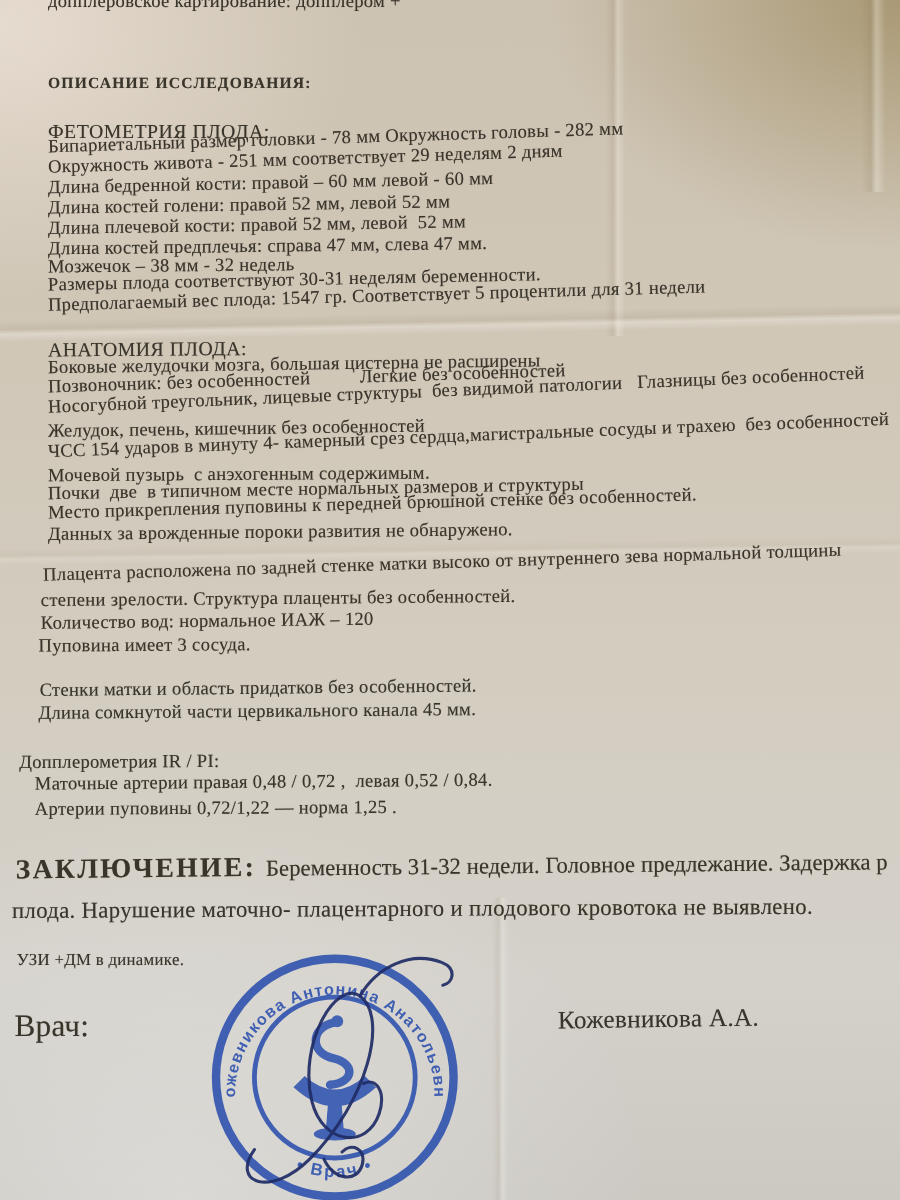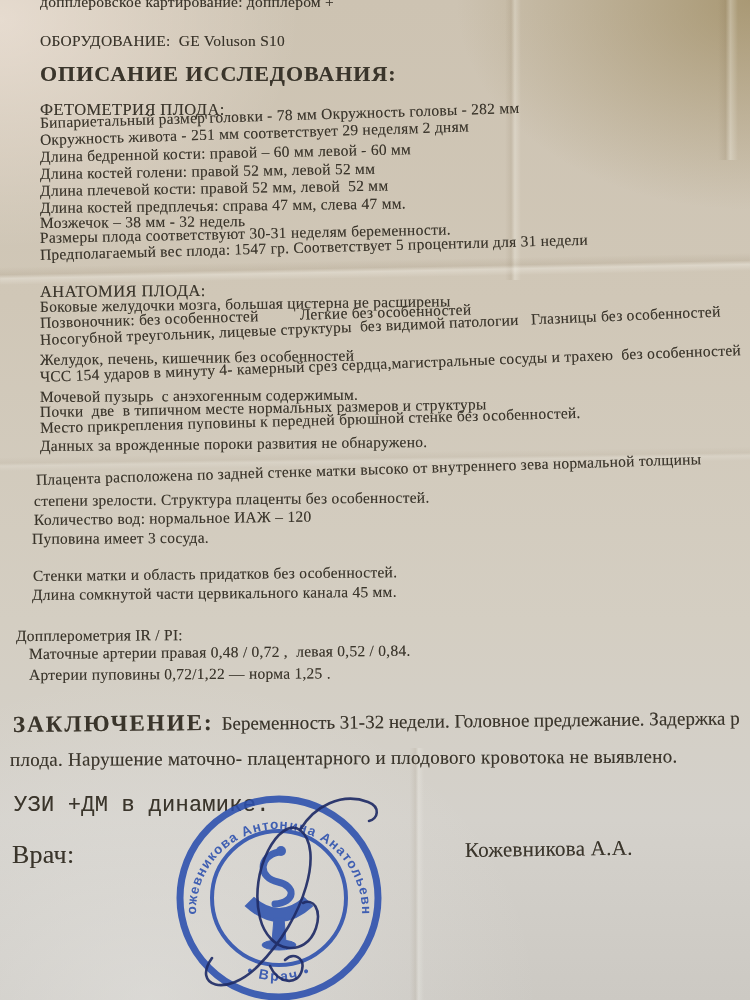--- a/index.html
+++ b/index.html
@@ -11,21 +11,21 @@
       radial-gradient(ellipse 500px 380px at 0% 2%, rgba(255,243,236,.50), rgba(255,243,236,0) 60%),
       radial-gradient(ellipse 600px 500px at 20% 100%, rgba(236,236,234,.45), rgba(236,236,234,0) 65%),
       linear-gradient(180deg,#cdc3b2 0%,#d0c7b7 30%,#d4cec2 62%,#d4d1cb 82%,#ccc9c3 100%);
   }
   .photo{position:absolute;inset:0;}
   .line{
     position:absolute;left:40px;white-space:pre;color:#3a352b;
     font-size:15.5px;letter-spacing:.25px;transform-origin:0 50%;
     text-shadow:0 0 .6px rgba(59,54,44,.45);
   }
-  .h1{font-size:22px;font-weight:bold;letter-spacing:1px;}
+  .h1{font-size:13px;font-weight:bold;letter-spacing:1px;}
   .h2{font-size:16.5px;letter-spacing:.4px;}
   .concl{position:absolute;left:13px;top:712px;white-space:pre;color:#3a352b;
     font-size:19px;transform-origin:0 50%;transform:rotate(-.6deg);
     text-shadow:0 0 .6px rgba(59,54,44,.45);}
   .concl .lbl{font-size:23px;font-weight:600;letter-spacing:2px;margin-right:8px;}
   .crease{position:absolute;pointer-events:none;}
   .cv{background:linear-gradient(90deg,rgba(120,100,70,0) 0%,rgba(120,100,70,.14) 38%,rgba(255,255,248,.30) 62%,rgba(120,100,70,0) 100%);}
   .ch{background:linear-gradient(180deg,rgba(120,100,70,0) 0%,rgba(120,100,70,.12) 42%,rgba(255,255,250,.30) 64%,rgba(120,100,70,0) 100%);}
   .stamp-wrap{position:absolute;left:172px;top:790px;width:230px;height:216px;}
   .stamp-wrap svg{display:block;}
@@ -35,21 +35,20 @@
 
 <div class="photo">
 
   <div class="crease cv" style="left:505px;top:0;width:16px;height:280px;opacity:.8;"></div>
   <div class="crease cv" style="left:718px;top:0;width:20px;height:160px;opacity:.9;"></div>
   <div class="crease cv" style="left:410px;top:748px;width:14px;height:252px;opacity:.7;"></div>
   <div class="crease ch" style="left:0;top:260px;width:750px;height:18px;transform:rotate(-1.1deg);opacity:.9;"></div>
   <div class="crease ch" style="left:0;top:452px;width:750px;height:14px;transform:rotate(-.8deg);opacity:.5;"></div>
 
   <div class="line" style="top:-7px;">допплеровское картирование: допплером +</div>
-  <div class="line" style="top:32px;">ОБОРУДОВАНИЕ:  GE Voluson S10</div>
 
   <div class="line h1" style="top:61px;">ОПИСАНИЕ ИССЛЕДОВАНИЯ:</div>
   <div class="line h2" style="top:100px;">ФЕТОМЕТРИЯ ПЛОДА:</div>
 
   <div class="line" style="top:114px;transform:rotate(-1.8deg);">Бипариетальный размер головки - 78 мм Окружность головы - 282 мм</div>
   <div class="line" style="top:131px;transform:rotate(-1.8deg);">Окружность живота - 251 мм соответствует 29 неделям 2 дням</div>
   <div class="line" style="top:148px;transform:rotate(-1.2deg);">Длина бедренной кости: правой – 60 мм левой - 60 мм</div>
   <div class="line" style="top:165px;transform:rotate(-0.9deg);">Длина костей голени: правой 52 мм, левой 52 мм</div>
   <div class="line" style="top:182px;transform:rotate(-0.9deg);">Длина плечевой кости: правой 52 мм, левой  52 мм</div>
   <div class="line" style="top:199px;transform:rotate(-0.7deg);">Длина костей предплечья: справа 47 мм, слева 47 мм.</div>
@@ -76,21 +75,21 @@
   <div class="line" style="top:567px;left:33px;transform:rotate(-0.6deg);">Стенки матки и область придатков без особенностей.</div>
   <div class="line" style="top:586px;left:32px;transform:rotate(-0.5deg);">Длина сомкнутой части цервикального канала 45 мм.</div>
 
   <div class="line" style="top:627px;left:16px;transform:rotate(-0.3deg);">Допплерометрия IR / PI:</div>
   <div class="line" style="top:645px;left:29px;transform:rotate(-0.5deg);">Маточные артерии правая 0,48 / 0,72 ,  левая 0,52 / 0,84.</div>
   <div class="line" style="top:666px;left:29px;transform:rotate(-0.3deg);">Артерии пуповины 0,72/1,22 — норма 1,25 .</div>
 
   <div class="concl"><span class="lbl">ЗАКЛЮЧЕНИЕ:</span><span>Беременность 31-32 недели. Головное предлежание. Задержка р</span></div>
   <div class="line" style="top:749px;left:10px;font-size:19px;transform:rotate(-0.3deg);">плода. Нарушение маточно- плацентарного и плодового кровотока не выявлено.</div>
 
-  <div class="line" style="top:793px;left:14px;font-size:22px;font-family:Liberation Mono, monospace;">УЗИ +ДМ в динамике.</div>
+  <div class="line" style="top:793px;left:14px;font-size:14px;">УЗИ +ДМ в динамике.</div>
   <div class="line" style="top:840px;left:12px;font-size:26px;">Врач:</div>
   <div class="line" style="top:838px;left:465px;font-size:21px;transform:rotate(-0.8deg);">Кожевникова А.А.</div>
 
   <div class="stamp-wrap">
     <svg width="230" height="216" viewBox="0 0 230 216">
       <g opacity="0.88">
         <circle cx="107" cy="108" r="99" fill="none" stroke="#2b4fae" stroke-width="7"></circle>
         <circle cx="107" cy="108" r="67" fill="none" stroke="#2b4fae" stroke-width="4"></circle>
         <defs>
           <path id="arcTop" d="M 24 122 A 83 83 0 1 1 190 122" fill="none"></path>

